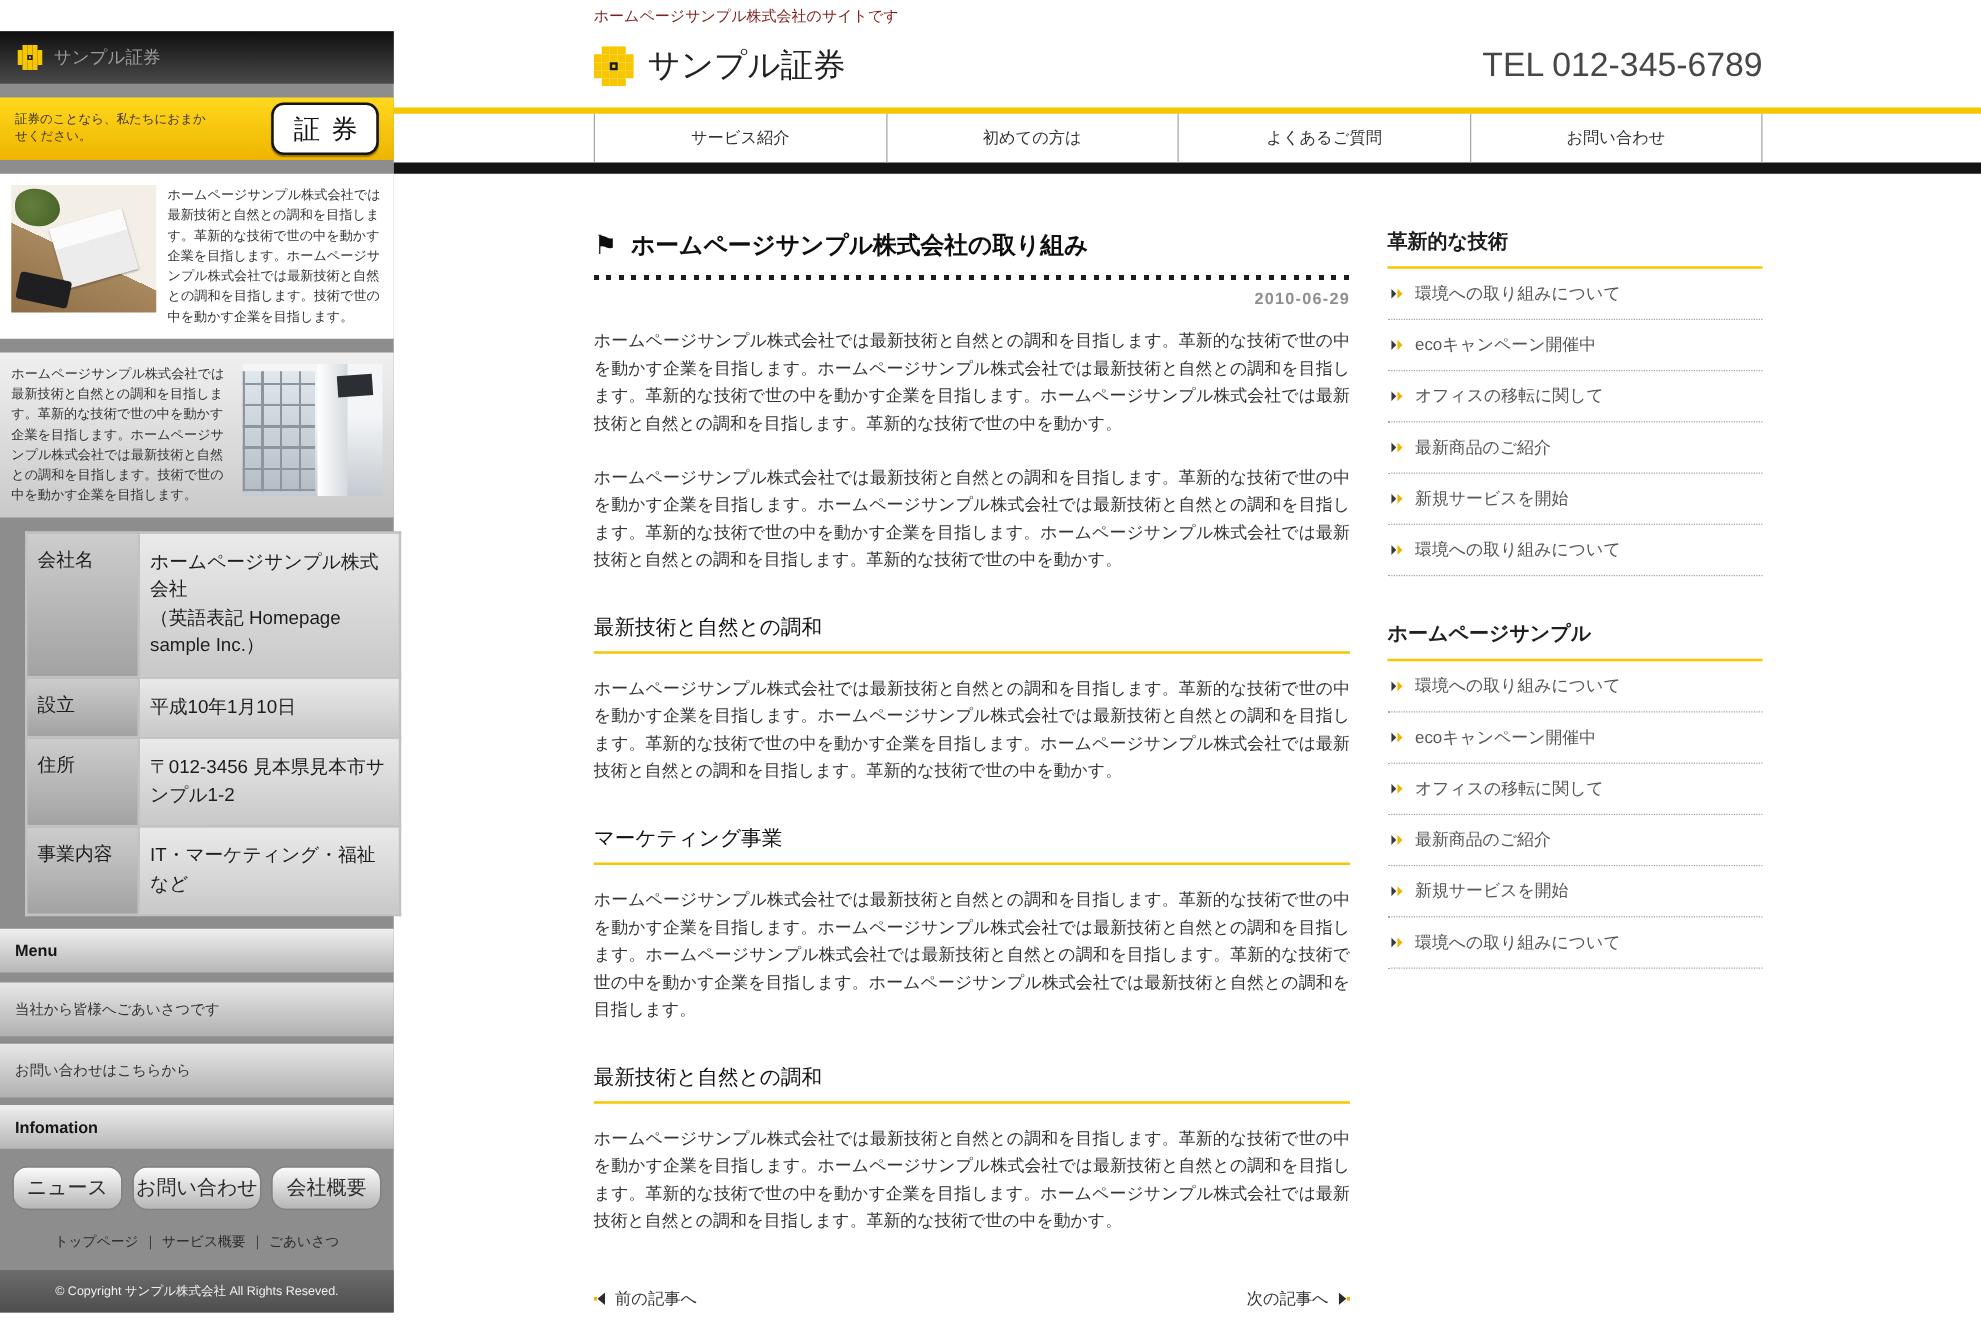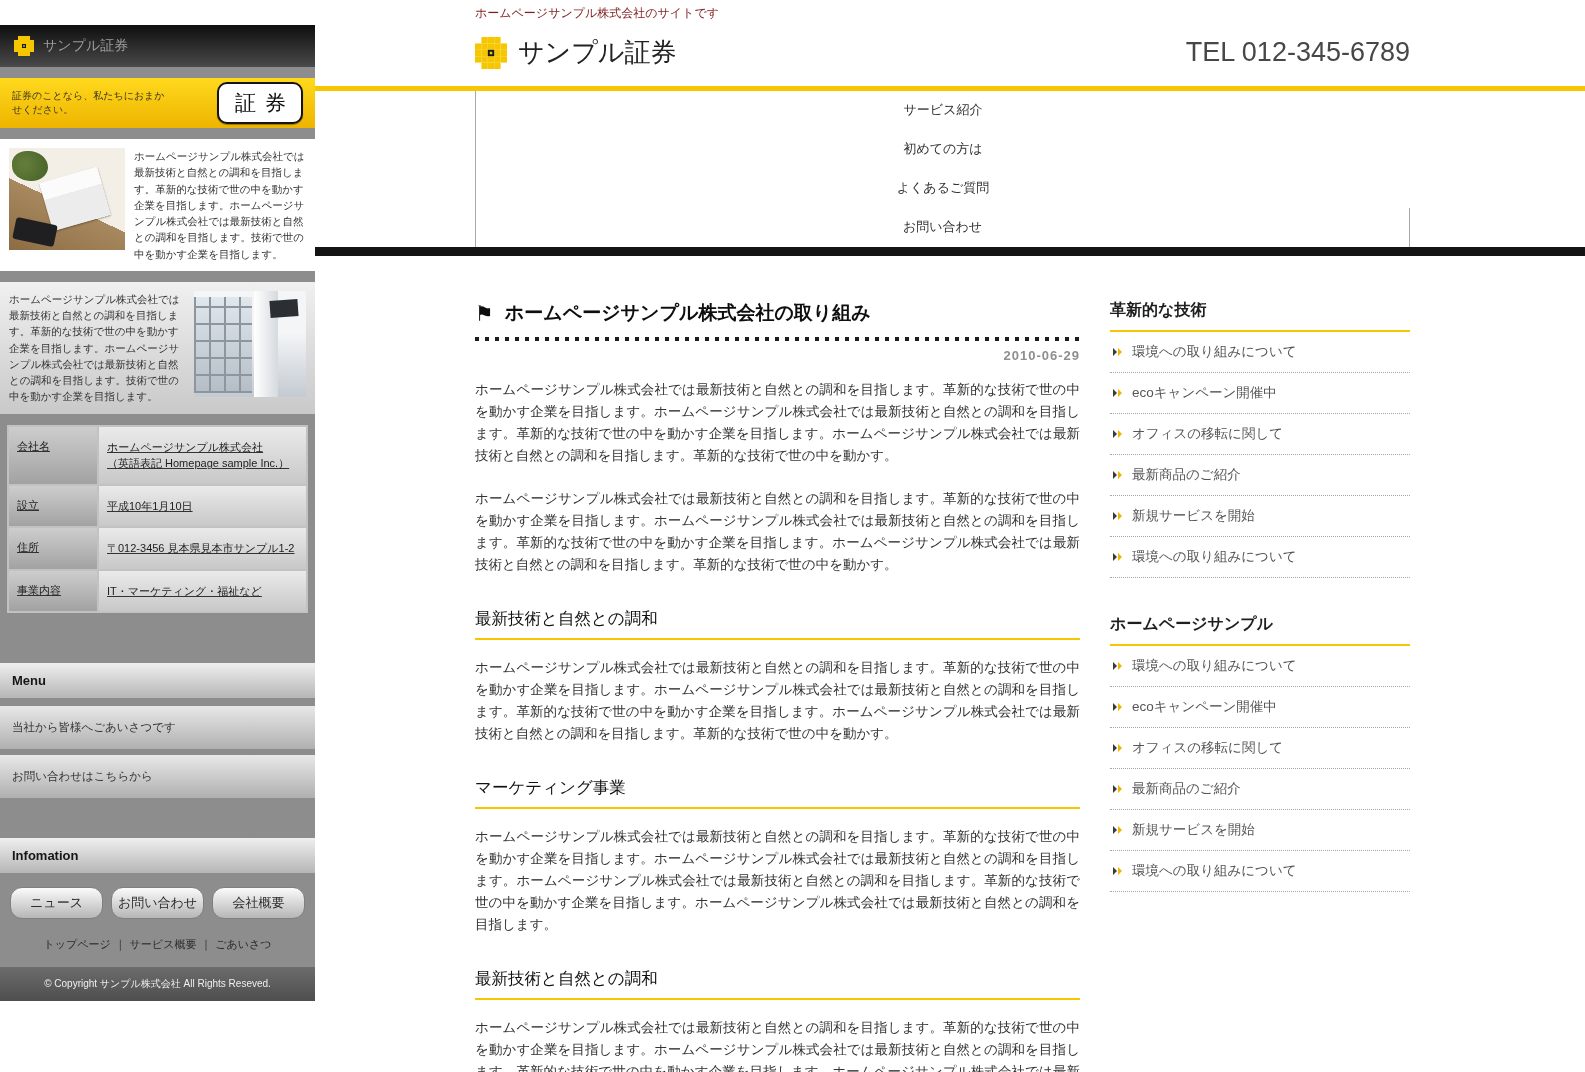--- a/index.html
+++ b/index.html
@@ -27,46 +27,46 @@
   .photo1 .calc { position:absolute; top:26px; left:36px; width:60px; height:50px; background:linear-gradient(180deg,#fbfbfb 0 35%, #ececec 35%); transform:rotate(-16deg); box-shadow:0 1px 2px rgba(0,0,0,.35); }
   .photo1 .phone { position:absolute; bottom:7px; left:5px; width:42px; height:22px; background:#1f1f22; transform:rotate(12deg); border-radius:3px; }
   .photo2 { width:112px; height:106px; background:linear-gradient(180deg,#f3f5f7 0 40%, #c4cad1 100%); }
   .photo2 .window-grid { position:absolute; left:0; top:6px; width:58px; height:96px;
       background:repeating-linear-gradient(0deg,#8d959d 0 2px,transparent 2px 17px),
                  repeating-linear-gradient(90deg,#8d959d 0 2px,transparent 2px 15px),
                  linear-gradient(180deg,#e0e7ed,#b4bdc6); }
   .photo2 .column { position:absolute; left:60px; top:0; width:24px; height:100%; background:linear-gradient(90deg,#ffffff,#d5dade); }
   .photo2 .screen { position:absolute; right:8px; top:9px; width:28px; height:17px; background:#2b2f34; transform:rotate(-4deg); }
 
-  .sb-table { width:calc(100% - 14px); margin:0 7px; border-collapse:collapse; font-size:11px; border:2px solid #a2a2a2;text-decoration:underline; }
+  .sb-table { width:calc(100% - 14px); margin:0 20px; border-collapse:collapse; font-size:15px; border:2px solid #a2a2a2; }
   .sb-table th { background:linear-gradient(180deg,#cdcdcd,#a2a2a2); width:90px; font-weight:normal; text-align:left; vertical-align:top; padding:12px 8px; border:2px solid #c2c2c2; color:#1d1d1d; }
   .sb-table td { background:linear-gradient(180deg,#eaeaea,#c8c8c8); padding:12px 8px; border:2px solid #c2c2c2; color:#1d1d1d; line-height:1.5; }
   .sb-table .sub { display:block; }
 
-  .sb-heading { background:linear-gradient(180deg,#efefef,#b6b6b6); padding:10px 12px; font-weight:bold; font-size:13px; color:#161616;margin-top:40px; }
+  .sb-heading { background:linear-gradient(180deg,#efefef,#b6b6b6); padding:10px 12px; font-weight:bold; font-size:13px; color:#161616; }
   .sb-menu-item { background:linear-gradient(180deg,#e8e8e8,#b0b0b0); padding:14px 12px; font-size:11.5px; color:#333; margin-bottom:6px; cursor:pointer; }
 
   .sb-buttons { display:flex; gap:8px; padding:6px 10px 4px; }
-  .sb-btn { flex:1; background:linear-gradient(180deg,#fbfbfb,#b6b6b6); border:1px solid #7f7f7f; border-radius:12px; font-size:13px; color:#2c2c2c; padding:6px 2px; text-align:center; cursor:pointer; white-space:nowrap; }
+  .sb-btn { flex:1; background:linear-gradient(180deg,#fbfbfb,#b6b6b6); border:1px solid #7f7f7f; border-radius:12px; font-size:16px; color:#2c2c2c; padding:6px 2px; text-align:center; cursor:pointer; white-space:nowrap; }
 
   .sb-footer-links { text-align:center; font-size:11px; color:#2a2a2a; padding:14px 0 15px; }
   .sb-footer-links span { cursor:pointer; }
   .sb-footer-links .sep { cursor:default; margin:0 4px; }
   .sb-copyright { background:linear-gradient(180deg,#6c6c6c,#4e4e4e); color:#efefef; text-align:center; font-size:10px; padding:10px 0; }
 
   
   .main { flex:1; min-width:0; }
   .inner { padding-left:160px; padding-right:175px; }
   .site-note { font-size:12px; color:#7f1d1d; padding-top:5px; }
   .main-header { display:flex; align-items:center; justify-content:space-between; padding-top:13px; padding-bottom:16px; }
   .header-logo { display:flex; align-items:center; gap:11px; font-size:26px; color:#222; cursor:pointer; }
   .header-tel { font-size:27px; color:#474747; }
 
   .nav-wrap { border-top:5px solid #f6c700; }
-  .nav-items { display:flex;flex-direction:column; }
+  .nav-items { display:flex; }
   .nav-item { flex:1; text-align:center; padding:10px 0 11px; font-size:13px; color:#333; border-left:1px solid #a8a8a8; cursor:pointer; }
   .nav-item:last-child { border-right:1px solid #a8a8a8; }
   .black-bar { height:9px; background:#141414; }
 
   .content { display:flex; gap:30px; padding-top:44px; }
   .article { flex:1; min-width:0; }
   .article-title { display:flex; align-items:center; gap:11px; font-size:19px; color:#0e0e0e; padding-bottom:11px; }
   .flag-icon { font-size:21px; color:#0e0e0e; line-height:1; }
   .dotted-rule { height:4px; background:repeating-linear-gradient(90deg,#1d1d1d 0 4px,transparent 4px 10px); margin-bottom:7px; }
   .article-date { text-align:right; font-size:13px; font-weight:bold; color:#8e8e8e; letter-spacing:1px; margin-bottom:16px; }

